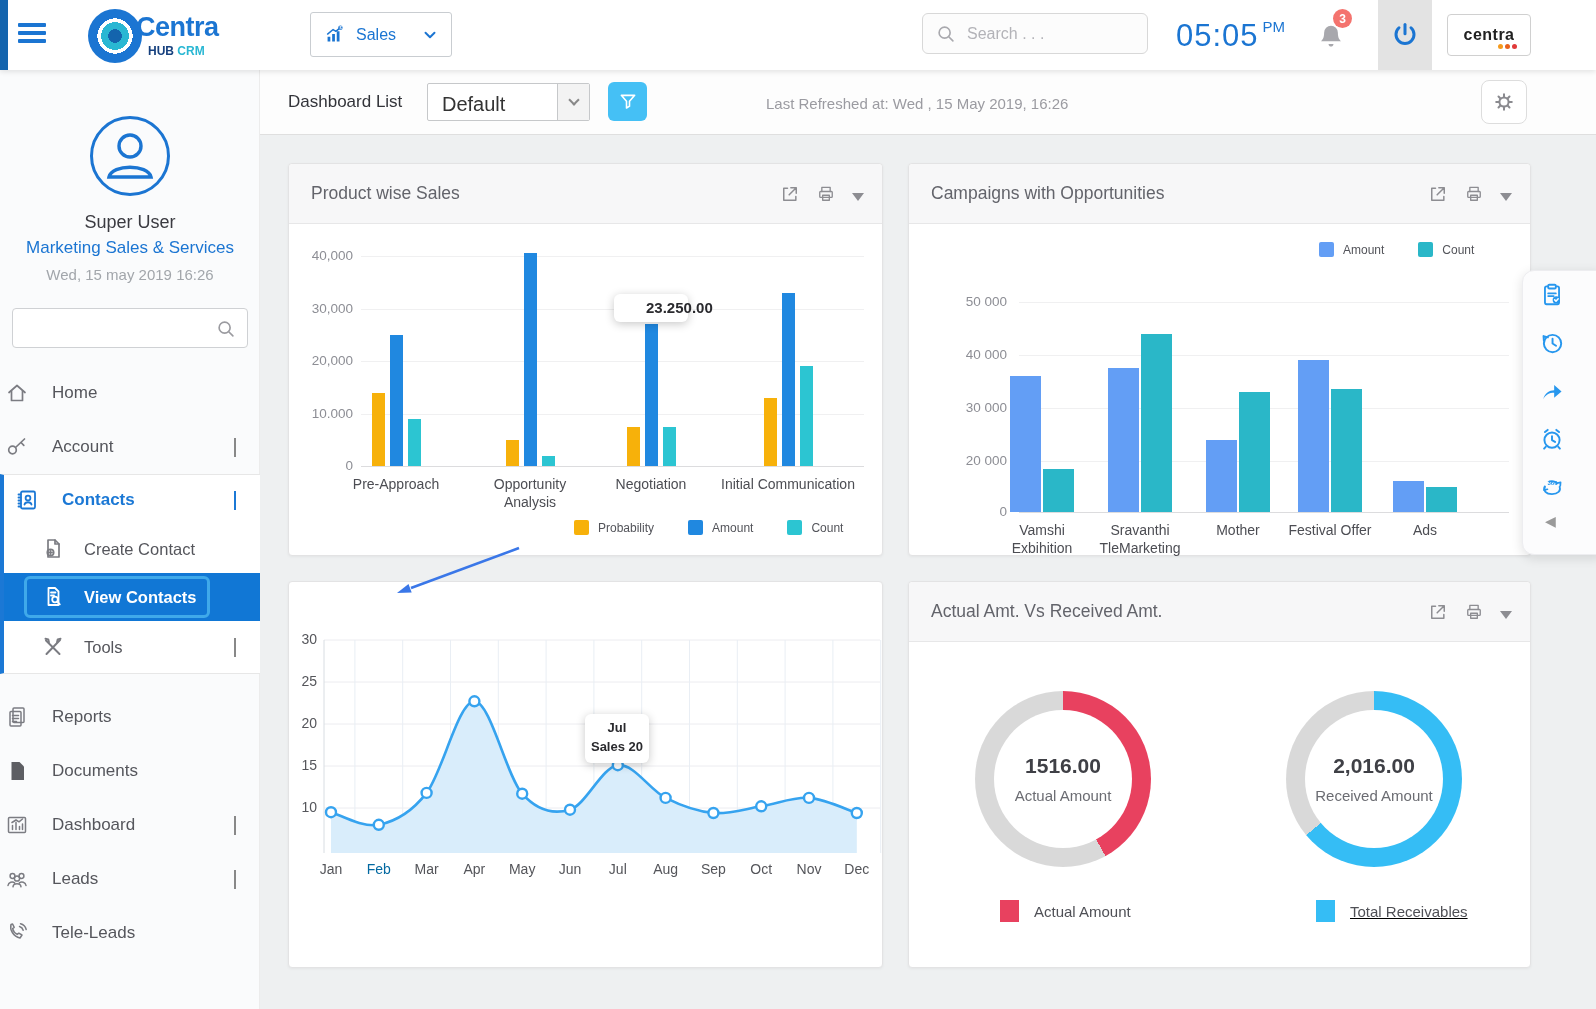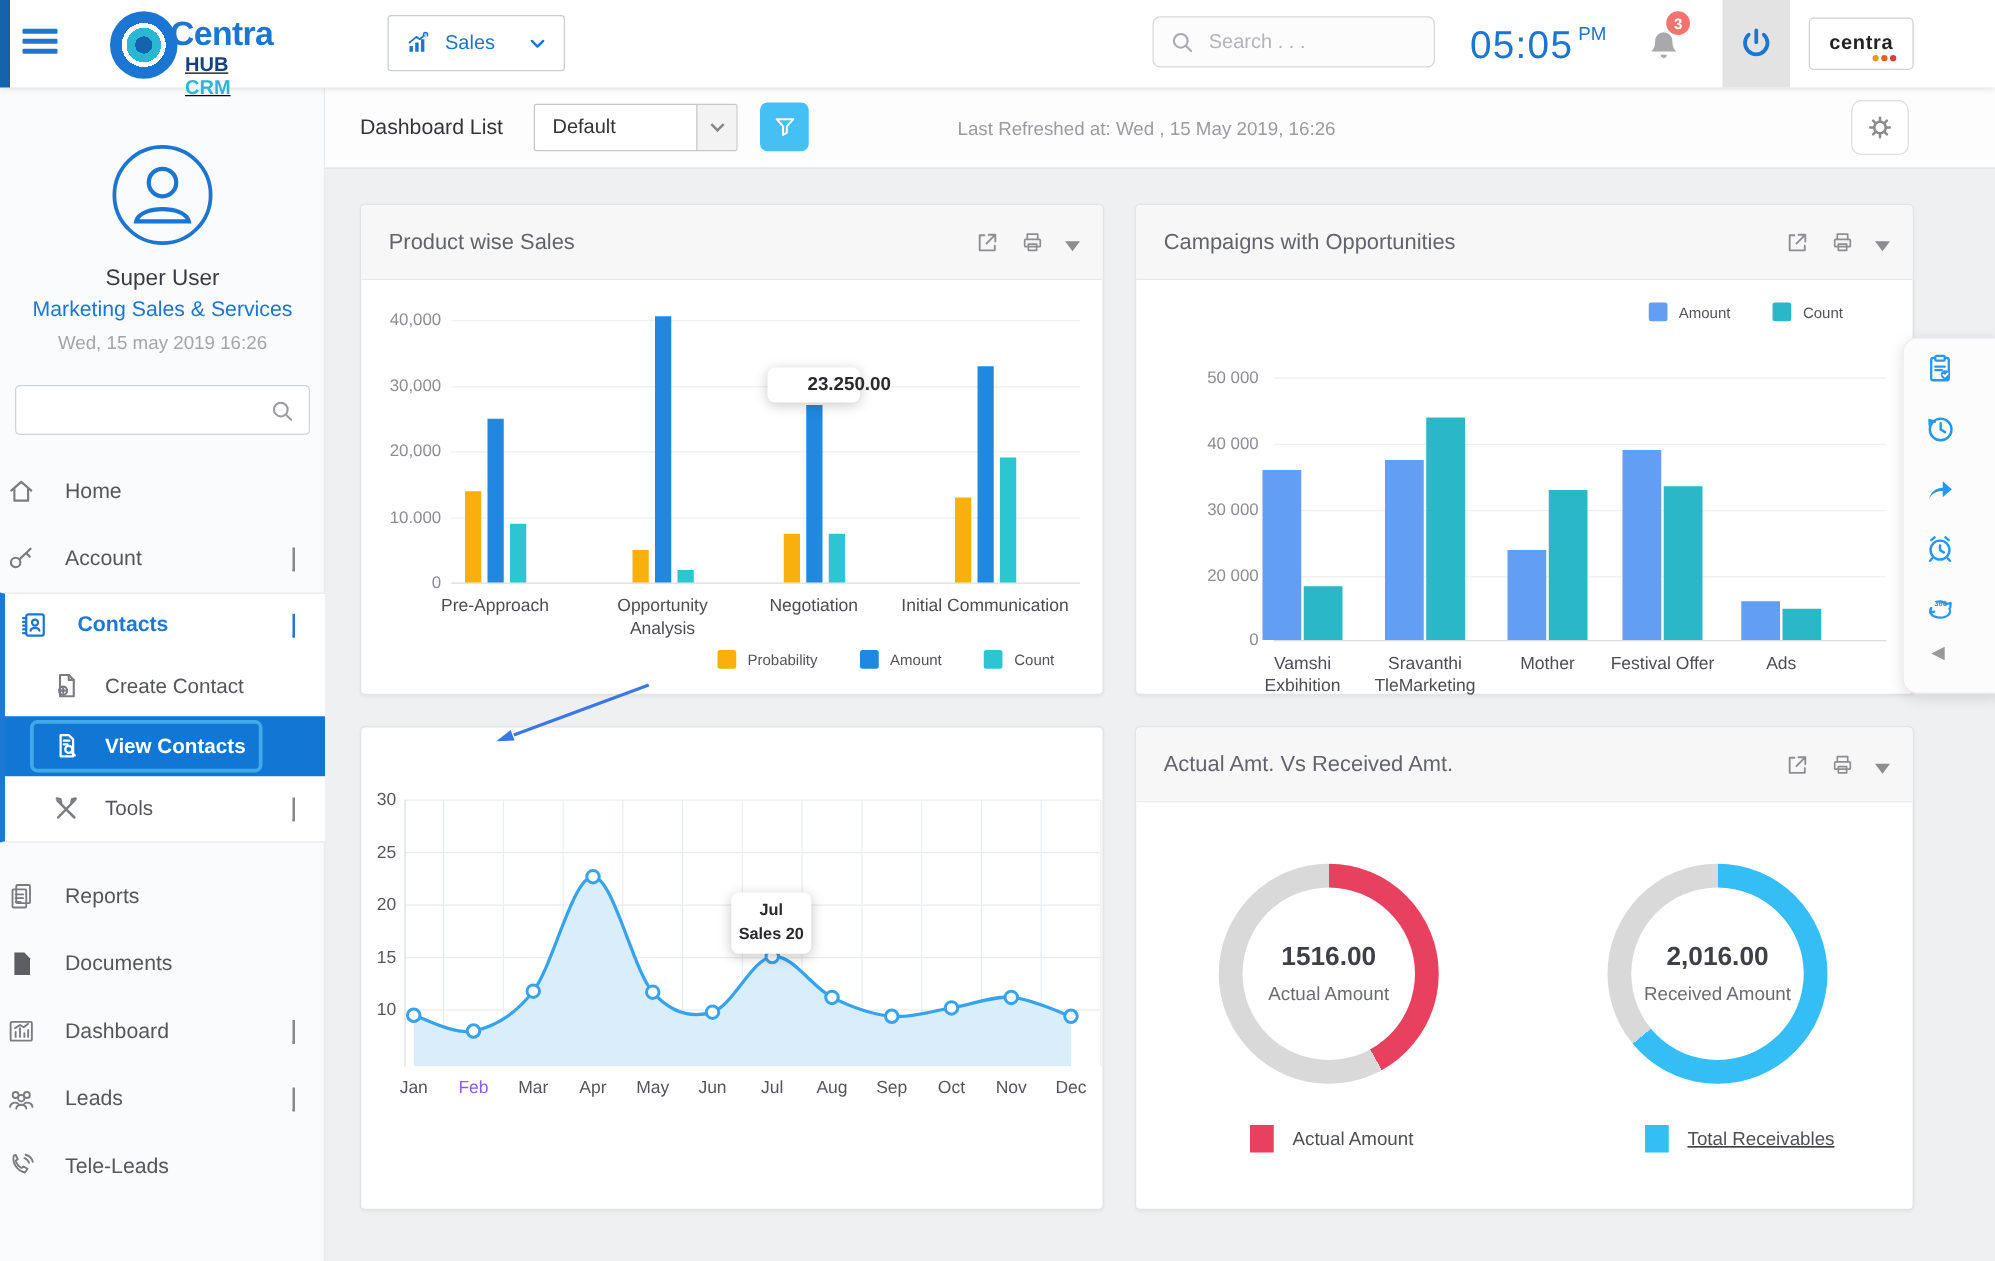--- a/index.html
+++ b/index.html
@@ -9,21 +9,21 @@
 
   
   #bluestrip { left:0; top:0; width:8px; height:70px; background:#1464ad; z-index:40; }
   #topbar { left:0; top:0; width:1596px; height:70px; background:#fff; box-shadow:0 2px 5px rgba(0,0,0,.10); z-index:30; }
   #hamburger { left:18px; top:23px; width:28px; height:24px; cursor:pointer; }
   #hamburger div { height:4px; background:#1b75d2; border-radius:1px; margin-bottom:4px; }
   #logo { left:88px; top:8px; width:130px; height:56px; }
   .logo-circle { position:absolute; left:0; top:1px; width:54px; height:54px; border-radius:50%;
     background:radial-gradient(circle at 50% 50%, #1464ad 0 18%, #29b7d3 18% 36%, #ffffff 36% 46%, #1b75d2 46% 100%); }
   .logo-name { position:absolute; left:48px; top:4px; font-size:27px; font-weight:bold; color:#1b75d2; letter-spacing:-.5px; }
-  .logo-sub { position:absolute; left:60px; top:36px; font-size:16px; font-weight:bold;text-decoration:underline; }
+  .logo-sub { position:absolute; left:60px; top:36px; font-size:12px; font-weight:bold; }
   .logo-sub .hub { color:#16407e; } .logo-sub .crm { color:#29b7d3; }
   #module-select { left:310px; top:12px; width:142px; height:45px; border:1px solid #c9cdd1; border-radius:3px; background:#fff;
     display:flex; align-items:center; padding:0 12px; cursor:pointer; }
   #module-select .lbl { color:#1b75d2; font-size:16px; margin-left:11px; flex:1; }
   #top-search { left:922px; top:13px; width:226px; height:41px; border:1px solid #d8d8d8; border-radius:6px; background:#fcfcfc;
     display:flex; align-items:center; padding:0 12px; }
   #top-search input { border:none; outline:none; background:transparent; font-size:16px; color:#555; width:160px; margin-left:10px;
     font-family:"Liberation Sans", sans-serif; }
   #top-search input::placeholder { color:#b3b3b8; }
   #clock { left:1176px; top:18px; }
@@ -36,21 +36,21 @@
   #brand-badge { left:1447px; top:14px; width:84px; height:42px; border:1px solid #d0d0d0; border-radius:4px; background:#fff;
     display:flex; align-items:center; justify-content:center; position:absolute; }
   #brand-badge .txt { font-size:16px; font-weight:bold; color:#222; letter-spacing:.5px; }
   #brand-badge .dots { position:absolute; right:13px; bottom:6px; display:flex; gap:2px; }
   #brand-badge .dots i { width:5px; height:5px; border-radius:50%; display:block; }
 
   
   #toolbar { left:260px; top:70px; width:1336px; height:65px; background:#fdfdfd; border-bottom:1px solid #dfdfdf; z-index:10; }
   #toolbar .title { position:absolute; left:28px; top:22px; font-size:17px; color:#33343a; }
   #view-select { position:absolute; left:167px; top:13px; width:163px; height:38px; border:1px solid #c6c8ca; border-radius:2px; background:#fff; cursor:pointer; }
-  #view-select .val { position:absolute; left:14px; top:9px; font-size:16px; color:#333; }
+  #view-select .val { position:absolute; left:14px; top:9px; font-size:20px; color:#333; }
   #view-select .dd { position:absolute; right:0; top:0; width:32px; height:36px; border-left:1px solid #c6c8ca; background:#f3f3f3;
     display:flex; align-items:center; justify-content:center; }
   .chev { width:8px; height:8px; border-right:2px solid #888; border-bottom:2px solid #888; transform:rotate(45deg); margin-top:-4px; }
   #filter-btn { position:absolute; left:348px; top:12px; width:39px; height:39px; background:#45c0f5; border-radius:6px;
     display:flex; align-items:center; justify-content:center; cursor:pointer; }
   #refreshed { position:absolute; left:506px; top:25px; font-size:15px; color:#9b9ba1; }
   #settings-btn { position:absolute; left:1221px; top:10px; width:46px; height:44px; border:1px solid #ddd; border-radius:8px; background:#fff;
     display:flex; align-items:center; justify-content:center; cursor:pointer; }
 
   
@@ -521,21 +521,21 @@
         <circle cx="472.2" cy="224.3" r="5" fill="#fff" stroke="#36a3ef" stroke-width="2.4"></circle>
         <circle cx="520.0" cy="215.9" r="5" fill="#fff" stroke="#36a3ef" stroke-width="2.4"></circle>
         <circle cx="567.8" cy="231.0" r="5" fill="#fff" stroke="#36a3ef" stroke-width="2.4"></circle>
       </svg>
       <div class="ytick" style="left:2px; width:26px; top:49px; color:#55565b; font-size:14px;">30</div>
       <div class="ytick" style="left:2px; width:26px; top:91px; color:#55565b; font-size:14px;">25</div>
       <div class="ytick" style="left:2px; width:26px; top:133px; color:#55565b; font-size:14px;">20</div>
       <div class="ytick" style="left:2px; width:26px; top:175px; color:#55565b; font-size:14px;">15</div>
       <div class="ytick" style="left:2px; width:26px; top:217px; color:#55565b; font-size:14px;">10</div>
       <div class="xlab" style="left:20.0px; top:279px; width:44px; color:#54555a;">Jan</div>
-      <div class="xlab" style="left:67.8px; top:279px; width:44px; color:#8b5cf6;">Feb</div>
+      <div class="xlab" style="left:67.8px; top:279px; width:44px; color:#0369a1;">Feb</div>
       <div class="xlab" style="left:115.6px; top:279px; width:44px; color:#54555a;">Mar</div>
       <div class="xlab" style="left:163.4px; top:279px; width:44px; color:#54555a;">Apr</div>
       <div class="xlab" style="left:211.2px; top:279px; width:44px; color:#54555a;">May</div>
       <div class="xlab" style="left:259.0px; top:279px; width:44px; color:#54555a;">Jun</div>
       <div class="xlab" style="left:306.8px; top:279px; width:44px; color:#54555a;">Jul</div>
       <div class="xlab" style="left:354.6px; top:279px; width:44px; color:#54555a;">Aug</div>
       <div class="xlab" style="left:402.4px; top:279px; width:44px; color:#54555a;">Sep</div>
       <div class="xlab" style="left:450.2px; top:279px; width:44px; color:#54555a;">Oct</div>
       <div class="xlab" style="left:498.0px; top:279px; width:44px; color:#54555a;">Nov</div>
       <div class="xlab" style="left:545.8px; top:279px; width:44px; color:#54555a;">Dec</div>

